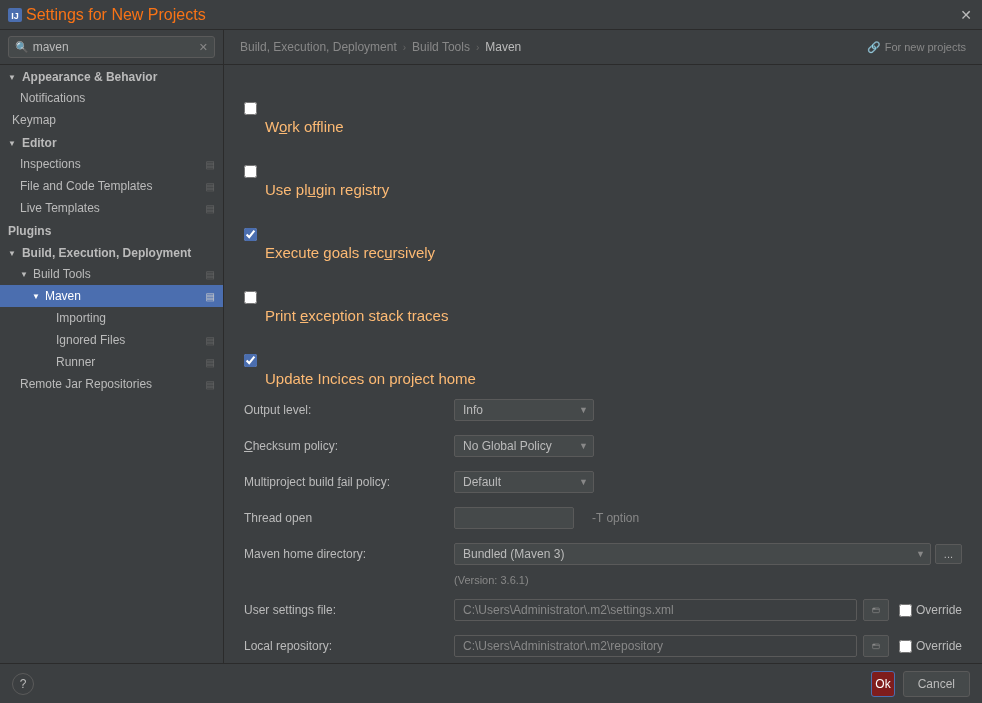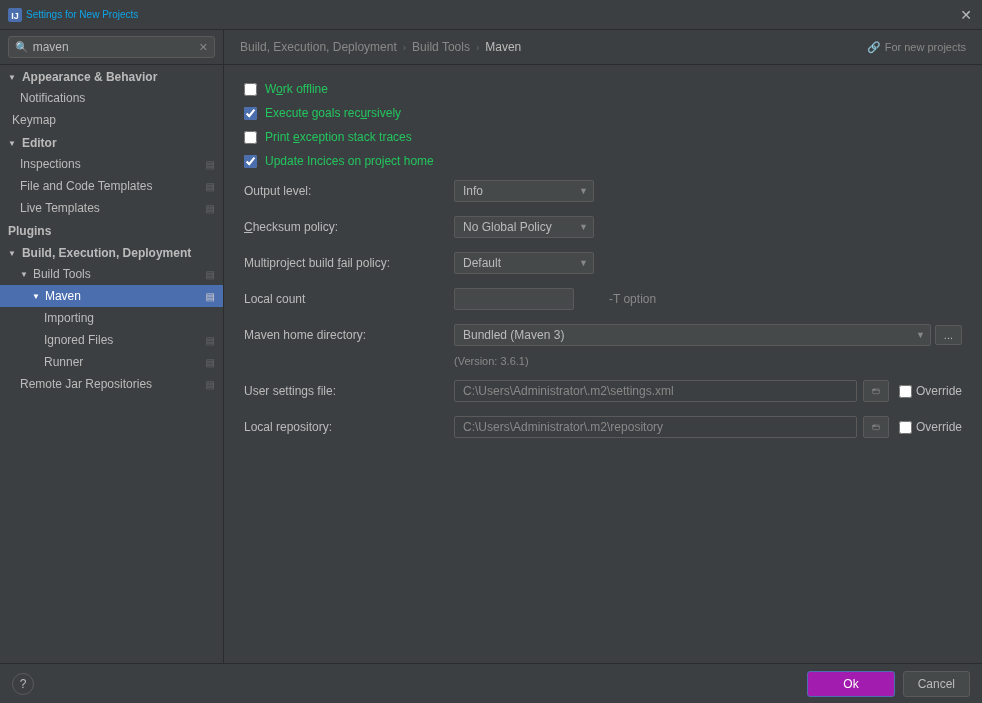--- a/index.html
+++ b/index.html
@@ -29,22 +29,22 @@
       gap: 4px;
     }
     .title-bar-icon {
       width: 14px;
       height: 14px;
       display: flex;
       align-items: center;
       justify-content: center;
     }
     .title-bar-text {
-      font-size: 10px;
-      color: #0ea5e9;
+      font-size: 16px;
+      color: #f97316;
     }
     .close-btn {
       width: 16px;
       height: 16px;
       display: flex;
       align-items: center;
       justify-content: center;
       cursor: pointer;
       color: #bbbbbb;
       font-size: 14px;
@@ -108,21 +108,21 @@
       padding: 5px 8px 3px 8px;
       font-weight: bold;
       color: #bbbbbb;
       cursor: pointer;
       display: flex;
       align-items: center;
       gap: 4px;
     }
     .indent-1 { padding-left: 20px; }
     .indent-2 { padding-left: 32px; }
-    .indent-3 { padding-left: 44px; }
+    .indent-3 { padding-left: 56px; }
 
     .arrow {
       font-size: 8px;
       margin-right: 2px;
     }
 
     
     .content-area {
       flex: 1;
       background: #3c3f41;
@@ -165,22 +165,23 @@
       padding: 5px 0;
       gap: 8px;
     }
     .checkbox-row input[type=checkbox] {
       width: 13px;
       height: 13px;
       accent-color: #4b6eaf;
       cursor: pointer;
     }
     .checkbox-label {
-      color: #22c55e;
-      font-size: 12px;
+      color: #fdba74;
+      font-size: 15px;
+      margin-top: 36px;
     }
     .underline-char {
       text-decoration: underline;
     }
 
     .form-row {
       display: flex;
       align-items: center;
       padding: 7px 0;
       gap: 10px;
@@ -225,21 +226,21 @@
       color: #bbbbbb;
       font-size: 12px;
       padding: 3px 8px;
       border-radius: 2px;
       width: 120px;
     }
 
     .t-option-label {
       color: #888;
       font-size: 12px;
-      margin-left: 25px;
+      margin-left: 8px;
     }
 
     .home-dir-wrap {
       display: flex;
       align-items: center;
       gap: 4px;
       flex: 1;
     }
     .browse-btn {
       background: #45494a;
@@ -321,25 +322,25 @@
       cursor: pointer;
       display: flex;
       align-items: center;
       justify-content: center;
     }
     .bottom-right {
       display: flex;
       gap: 8px;
     }
     .ok-btn {
-      background: #a21caf;
+      background: #7f1d1d;
       border: 1px solid #4b6eaf;
       color: #ffffff;
       font-size: 12px;
-      padding: 5px 35px;
+      padding: 5px 3px;
       border-radius: 3px;
       cursor: pointer;
     }
     .cancel-btn {
       background: #45494a;
       border: 1px solid #5a5a5a;
       color: #bbbbbb;
       font-size: 12px;
       padding: 5px 14px;
       border-radius: 3px;
@@ -456,20 +457,26 @@
 
     <div class="settings-form">
 
       <div class="checkbox-row">
         <input type="checkbox" id="cb-work-offline" style="">
         <label for="cb-work-offline" class="checkbox-label">
           W<span class="underline-char">o</span>rk offline
         </label>
       </div>
 
+      <div class="checkbox-row">
+        <input type="checkbox" id="cb-plugin-registry" style="">
+        <label for="cb-plugin-registry" class="checkbox-label">
+          Use pl<span class="underline-char">u</span>gin registry
+        </label>
+      </div>
 
       <div class="checkbox-row">
         <input type="checkbox" id="cb-execute-goals" checked="" style="">
         <label for="cb-execute-goals" class="checkbox-label">
           Execute goals rec<span class="underline-char">u</span>rsively
         </label>
       </div>
 
       <div class="checkbox-row">
         <input type="checkbox" id="cb-print-exception" style="">
@@ -522,21 +529,21 @@
             <option selected="">Default</option>
             <option>Fail at End</option>
             <option>Never Fail</option>
             <option>Fail Fast</option>
           </select>
           <span class="select-arrow">▼</span>
         </div>
       </div>
 
       <div class="form-row">
-        <span class="form-label">Local count</span>
+        <span class="form-label">Thread open</span>
         <input type="text" class="text-input" value="" style="">
         <span class="t-option-label">-T option</span>
       </div>
 
       <div class="form-row">
         <span class="form-label">Maven home directory:</span>
         <div class="home-dir-wrap">
           <div class="select-wrap" style="flex:1;">
             <select class="styled-select" style="width:100%;min-width:300px;">
               <option selected="">Bundled (Maven 3)</option>

